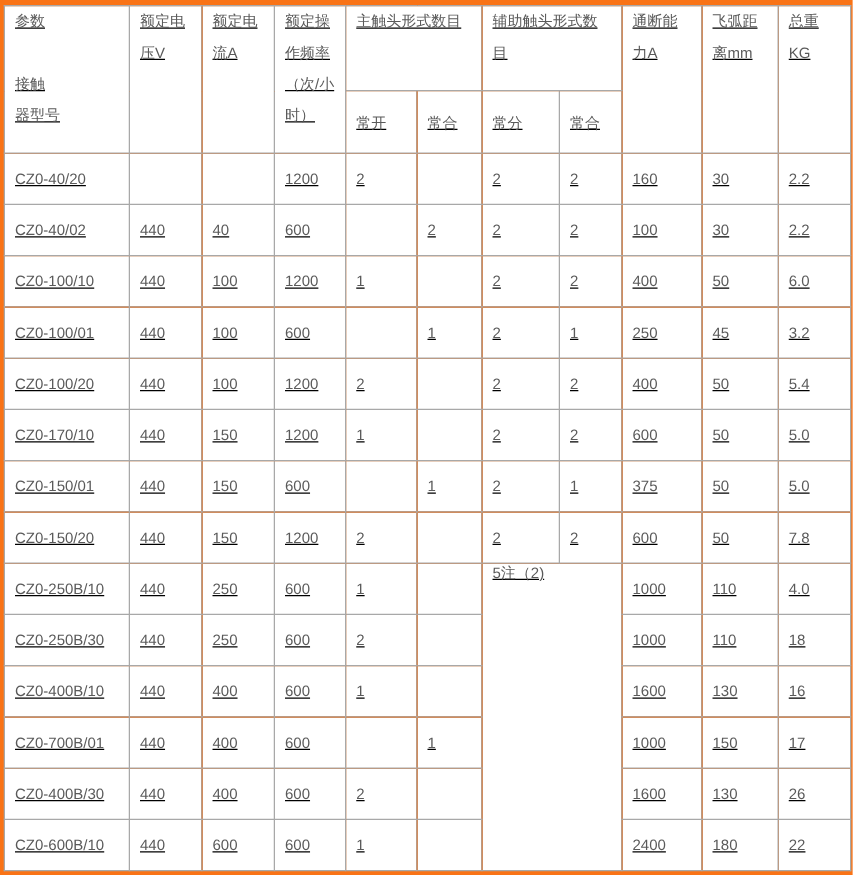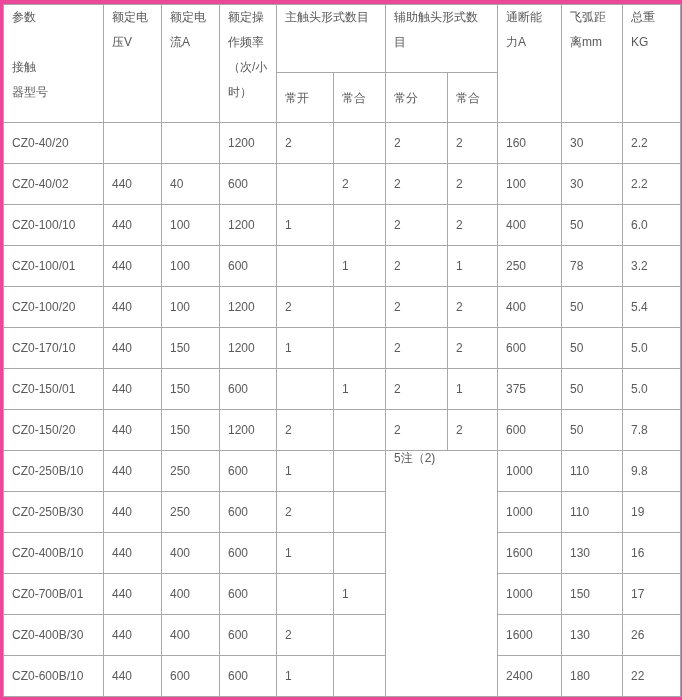--- a/index.html
+++ b/index.html
@@ -7,21 +7,22 @@
     padding: 0;
     background: #ffffff;
     width: 682px;
     font-family: "Liberation Sans", "DejaVu Sans", sans-serif;
   }
   .page {
     width: 682px;
     height: 700px;
     box-sizing: border-box;
     padding: 4px 2px 0 3px;
-    background: #ec4899;
+    background: #f97316;
+    text-decoration: underline;
   }
   table.spec {
     border-collapse: collapse;
     table-layout: fixed;
     width: 676px;
     border: 1px solid #757575;
   }
   table.spec th, table.spec td {
     border: 1px solid #a8a8a8;
     color: #5a5a5a;
@@ -148,21 +149,21 @@
       <tr>
         <td>CZ0-100/01</td>
         <td>440</td>
         <td>100</td>
         <td>600</td>
         <td></td>
         <td>1</td>
         <td>2</td>
         <td>1</td>
         <td>250</td>
-        <td>78</td>
+        <td>45</td>
         <td>3.2</td>
       </tr>
       <tr>
         <td>CZ0-100/20</td>
         <td>440</td>
         <td>100</td>
         <td>1200</td>
         <td>2</td>
         <td></td>
         <td>2</td>
@@ -213,32 +214,32 @@
       <tr>
         <td>CZ0-250B/10</td>
         <td>440</td>
         <td>250</td>
         <td>600</td>
         <td>1</td>
         <td></td>
         <td class="note-cell" colspan="2" rowspan="6">5注（2)</td>
         <td>1000</td>
         <td>110</td>
-        <td>9.8</td>
+        <td>4.0</td>
       </tr>
       <tr>
         <td>CZ0-250B/30</td>
         <td>440</td>
         <td>250</td>
         <td>600</td>
         <td>2</td>
         <td></td>
         <td>1000</td>
         <td>110</td>
-        <td>19</td>
+        <td>18</td>
       </tr>
       <tr>
         <td>CZ0-400B/10</td>
         <td>440</td>
         <td>400</td>
         <td>600</td>
         <td>1</td>
         <td></td>
         <td>1600</td>
         <td>130</td>

